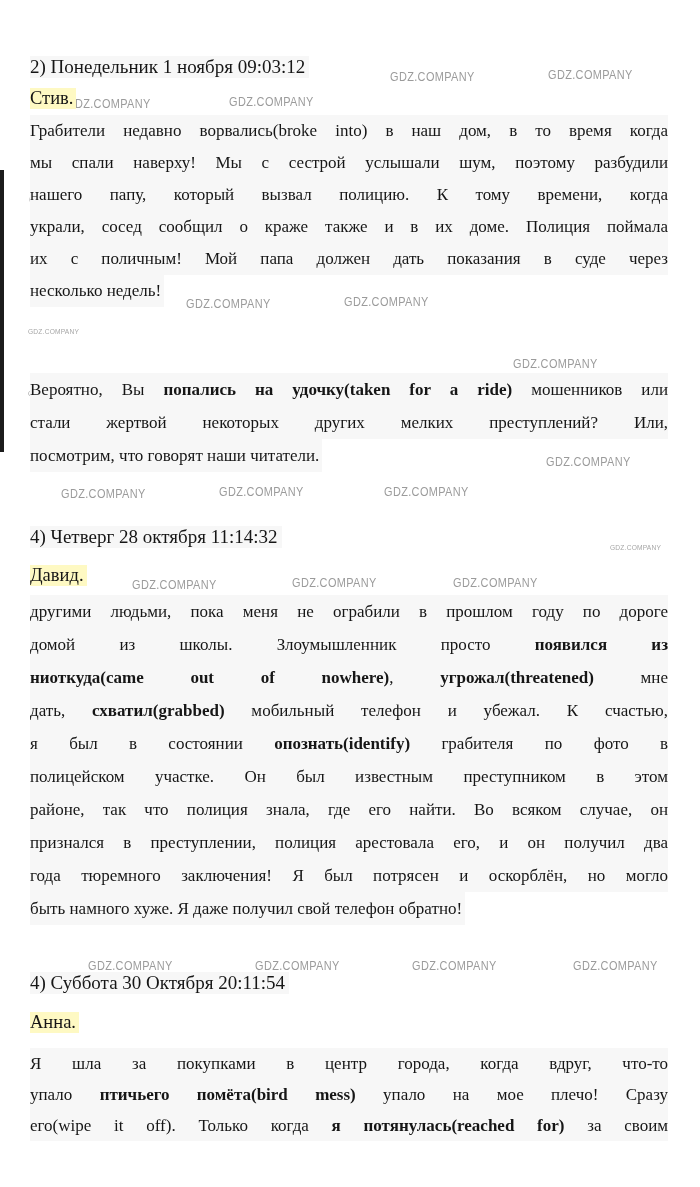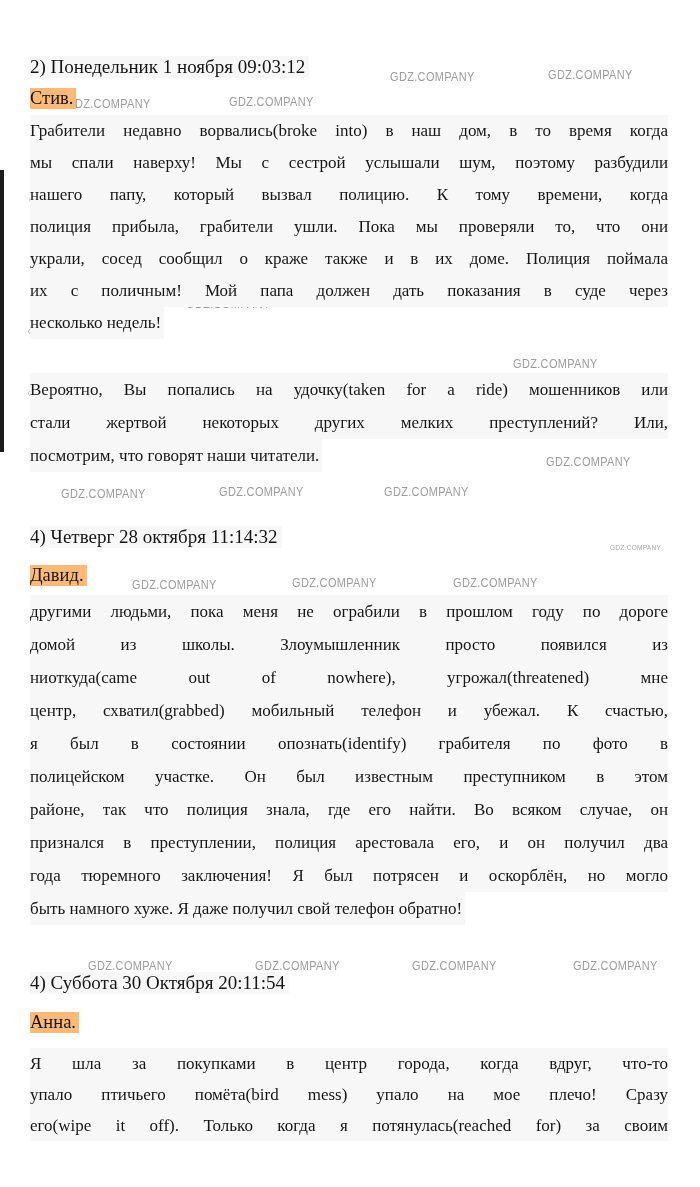--- a/index.html
+++ b/index.html
@@ -28,42 +28,42 @@
   .blk{position:absolute;left:30px;right:32px;}
   .heading{
     font-size:19px;
     background:#f7f7f7;
     width:fit-content;
     padding-right:4px;
     white-space:nowrap;
   }
   .author{
     font-size:18.5px;
-    background:#fdba74;
+    background:#fef9c3;
     width:fit-content;
     padding-right:3px;
     white-space:nowrap;
   }
   .line{
     font-size:17px;
     white-space:nowrap;
     overflow:visible;
   }
   .line.j{
     text-align:justify;
     text-align-last:justify;
     white-space:normal;
     background:#f7f7f7;
   }
   .line.nj{
     background:#f7f7f7;
     width:fit-content;
     padding-right:3px;
   }
-  .line b{font-weight:normal;margin-top:36px;}
+  .line b{font-weight:bold;margin-top:36px;}
   .edge-bar{position:absolute;}
 </style>
 </head>
 <body>
 
 <div class="page" id="page">
   <div id="wm-layer">
       <div class="wm" style="left: 390px; top: 70px; color: rgb(155, 155, 155);">GDZ.COMPANY</div>
       <div class="wm" style="left: 548px; top: 68px; color: rgb(155, 155, 155);">GDZ.COMPANY</div>
       <div class="wm" style="left: 66px; top: 97px; color: rgb(155, 155, 155);">GDZ.COMPANY</div>
@@ -110,37 +110,36 @@
       <div class="wm" style="left: 461px; top: 1060px; color: rgb(155, 155, 155);">GDZ.COMPANY</div>
       <div class="wm" style="left: 281px; top: 1089px; color: rgb(155, 155, 155);">GDZ.COMPANY</div>
     </div>
   <main id="content">
       <div class="blk heading" style="top: 48px; margin-top: 8px;"><span>2) Понедельник 1 ноября 09:03:12</span></div>
       <div class="blk author" style="top: 88px;"><span>Стив.</span></div>
       <div class="blk para" style="top: 115px;">
         <div class="line j" style="height: 32px; line-height: 32px;"><span>Грабители недавно ворвались(broke into) в наш дом, в то время когда</span></div>
         <div class="line j" style="height: 32px; line-height: 32px;"><span>мы спали наверху! Мы с сестрой услышали шум, поэтому разбудили</span></div>
         <div class="line j" style="height: 32px; line-height: 32px;"><span>нашего папу, который вызвал полицию. К тому времени, когда</span></div>
-        <div class="line j" style="height: 32px; line-height: 32px;"><span>полиция прибыла, грабители ушли. Пока мы проверяли то, что они</span></div>
         <div class="line j" style="height: 32px; line-height: 32px;"><span>украли, сосед сообщил о краже также и в их доме. Полиция поймала</span></div>
         <div class="line j" style="height: 32px; line-height: 32px;"><span>их с поличным! Мой папа должен дать показания в суде через</span></div>
         <div class="line nj" style="height: 32px; line-height: 32px;"><span>несколько недель!</span></div>
       </div>
       <div class="blk para" style="top: 373px;">
         <div class="line j" style="height: 33px; line-height: 33px;"><span>Вероятно, Вы </span><b>попались на удочку(taken for a ride)</b><span> мошенников или</span></div>
         <div class="line j" style="height: 33px; line-height: 33px;"><span>стали жертвой некоторых других мелких преступлений? Или,</span></div>
         <div class="line nj" style="height: 33px; line-height: 33px;"><span>посмотрим, что говорят наши читатели.</span></div>
       </div>
       <div class="blk heading" style="top: 526px;"><span>4) Четверг 28 октября 11:14:32</span></div>
       <div class="blk author" style="top: 565px;"><span>Давид.</span></div>
       <div class="blk para" style="top: 595px;">
         <div class="line j" style="height: 33px; line-height: 33px;"><span>другими людьми, пока меня не ограбили в прошлом году по дороге</span></div>
         <div class="line j" style="height: 33px; line-height: 33px;"><span>домой из школы. Злоумышленник просто </span><b>появился из</b></div>
         <div class="line j" style="height: 33px; line-height: 33px;"><b>ниоткуда(came out of nowhere)</b><span>, </span><b>угрожал(threatened)</b><span> мне</span></div>
-        <div class="line j" style="height: 33px; line-height: 33px;"><span>центр, </span><b>схватил(grabbed)</b><span> мобильный телефон и убежал. К счастью,</span></div>
+        <div class="line j" style="height: 33px; line-height: 33px;"><span>дать, </span><b>схватил(grabbed)</b><span> мобильный телефон и убежал. К счастью,</span></div>
         <div class="line j" style="height: 33px; line-height: 33px;"><span>я был в состоянии </span><b>опознать(identify)</b><span> грабителя по фото в</span></div>
         <div class="line j" style="height: 33px; line-height: 33px;"><span>полицейском участке. Он был известным преступником в этом</span></div>
         <div class="line j" style="height: 33px; line-height: 33px;"><span>районе, так что полиция знала, где его найти. Во всяком случае, он</span></div>
         <div class="line j" style="height: 33px; line-height: 33px;"><span>признался в преступлении, полиция арестовала его, и он получил два</span></div>
         <div class="line j" style="height: 33px; line-height: 33px;"><span>года тюремного заключения! Я был потрясен и оскорблён, но могло</span></div>
         <div class="line nj" style="height: 33px; line-height: 33px;"><span>быть намного хуже. Я даже получил свой телефон обратно!</span></div>
       </div>
       <div class="blk heading" style="top: 972px;"><span>4) Суббота 30 Октября 20:11:54</span></div>
       <div class="blk author" style="top: 1012px;"><span>Анна.</span></div>
       <div class="blk para" style="top: 1048px;">

